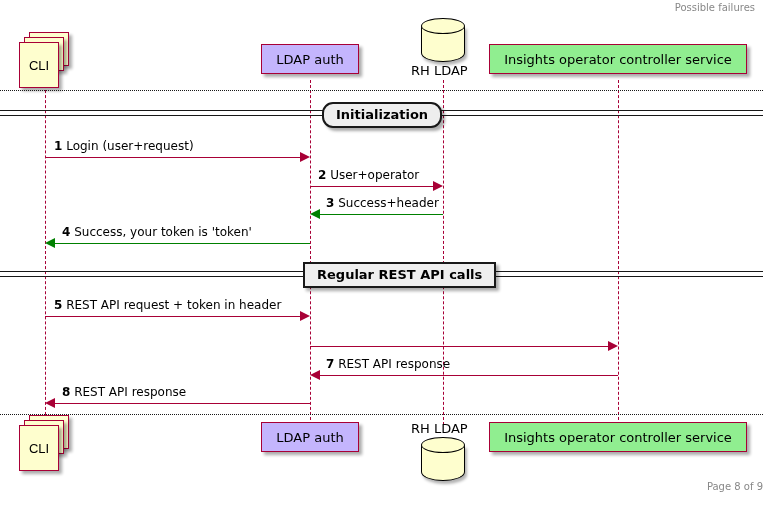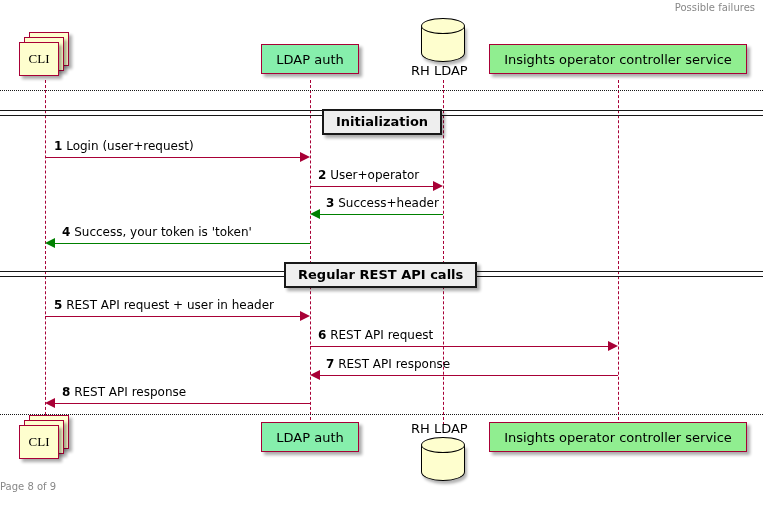--- a/index.html
+++ b/index.html
@@ -28,21 +28,21 @@
     color: #888888;
     font-family: "DejaVu Sans", sans-serif;
     white-space: nowrap;
     margin-left: 32px;
   }
   .doc-footer {
     position: absolute;
     bottom: 17px;
     left: 0;
     width: 763px;
-    text-align: left;
+    text-align: right;
     font-size: 10px;
     color: #888888;
     font-family: "DejaVu Sans", sans-serif;
   }
 
   
   .lifeline {
     position: absolute;
     width: 0;
     border-left: 1.5px dashed #A80036;
@@ -58,21 +58,21 @@
     font-size: 13px;
     color: #000000;
     line-height: 1;
     display: flex;
     align-items: center;
     justify-content: center;
     white-space: nowrap;
     box-shadow: 3px 3px 3px rgba(0,0,0,0.33);
     font-family: "DejaVu Sans", sans-serif;
   }
-  .part-lavender { background: #86efac; }
+  .part-lavender { background: #c4b5fd; }
   .part-green    { background: #90EE90; }
 
   
   .collections {
     position: absolute;
     width: 52px;
     height: 44px;
   }
   .collections .sheet {
     position: absolute;
@@ -82,28 +82,28 @@
   }
   .collections .s-back {
     left: 10px; top: 0; width: 40px; height: 34px;
     box-shadow: 3px 3px 3px rgba(0,0,0,0.33);
   }
   .collections .s-mid {
     left: 5px; top: 5px; width: 40px; height: 34px;
     box-shadow: 3px 3px 3px rgba(0,0,0,0.33);
   }
   .collections .s-front {
-    left: 0; top: 10px; width: 40px; height: 34px;
+    left: 0; top: 10px; width: 40px; height: 46px;
     box-shadow: 3px 3px 3px rgba(0,0,0,0.33);
     display: flex;
     align-items: center;
     justify-content: center;
     font-size: 13px;
     color: #000000;
-    font-family: Liberation Serif, serif;
+    font-family: Liberation Sans, sans-serif;
   }
 
   
   .db-shape {
     position: absolute;
     width: 44px;
     height: 50px;
   }
   .db-body {
     position: absolute;
@@ -237,21 +237,21 @@
   <div class="part-box part-green" style="left:489px; top:44px; width:258px; height:30px;">
     <span>Insights operator controller service</span>
   </div>
 
   <div class="dot-sep" style="top:90px;"></div>
 
   <div class="divider-lines" style="top:110px;">
     <div class="dl dl-a"></div>
     <div class="dl dl-b"></div>
   </div>
-  <div class="divider-box" style="left:322px; top:109px;">Initialization</div>
+  <div class="divider-box" style="left:322px; top:102px;border-radius:11px;">Initialization</div>
 
   <div class="msg-label" style="left:54px; top:139px;">
     <b>1</b>
     <span>Login (user+request)</span>
   </div>
   <div class="msg-line" style="left:45px; top:157px; width:255px;"></div>
   <div class="arrow-head arrow-right" style="left:300px; top:152px;"></div>
 
   <div class="msg-label" style="left:318px; top:168px;">
     <b>2</b>
@@ -271,33 +271,29 @@
     <b>4</b>
     <span>Success, your token is 'token'</span>
   </div>
   <div class="msg-line green" style="left:55px; top:243px; width:255px;"></div>
   <div class="arrow-head arrow-left green" style="left:45px; top:238px;"></div>
 
   <div class="divider-lines" style="top:271px;">
     <div class="dl dl-a"></div>
     <div class="dl dl-b"></div>
   </div>
-  <div class="divider-box" style="left:284px; top:262px;">Regular REST API calls</div>
+  <div class="divider-box" style="left:303px; top:262px;">Regular REST API calls</div>
 
   <div class="msg-label" style="left:54px; top:298px;">
     <b>5</b>
-    <span>REST API request + user in header</span>
+    <span>REST API request + token in header</span>
   </div>
   <div class="msg-line" style="left:45px; top:316px; width:255px;"></div>
   <div class="arrow-head arrow-right" style="left:300px; top:311px;"></div>
 
-  <div class="msg-label" style="left:318px; top:328px;">
-    <b>6</b>
-    <span>REST API request</span>
-  </div>
   <div class="msg-line" style="left:310px; top:346px; width:298px;"></div>
   <div class="arrow-head arrow-right" style="left:608px; top:341px;"></div>
 
   <div class="msg-label" style="left:326px; top:357px;">
     <b>7</b>
     <span>REST API response</span>
   </div>
   <div class="msg-line" style="left:320px; top:375px; width:298px;"></div>
   <div class="arrow-head arrow-left" style="left:310px; top:370px;"></div>
 

